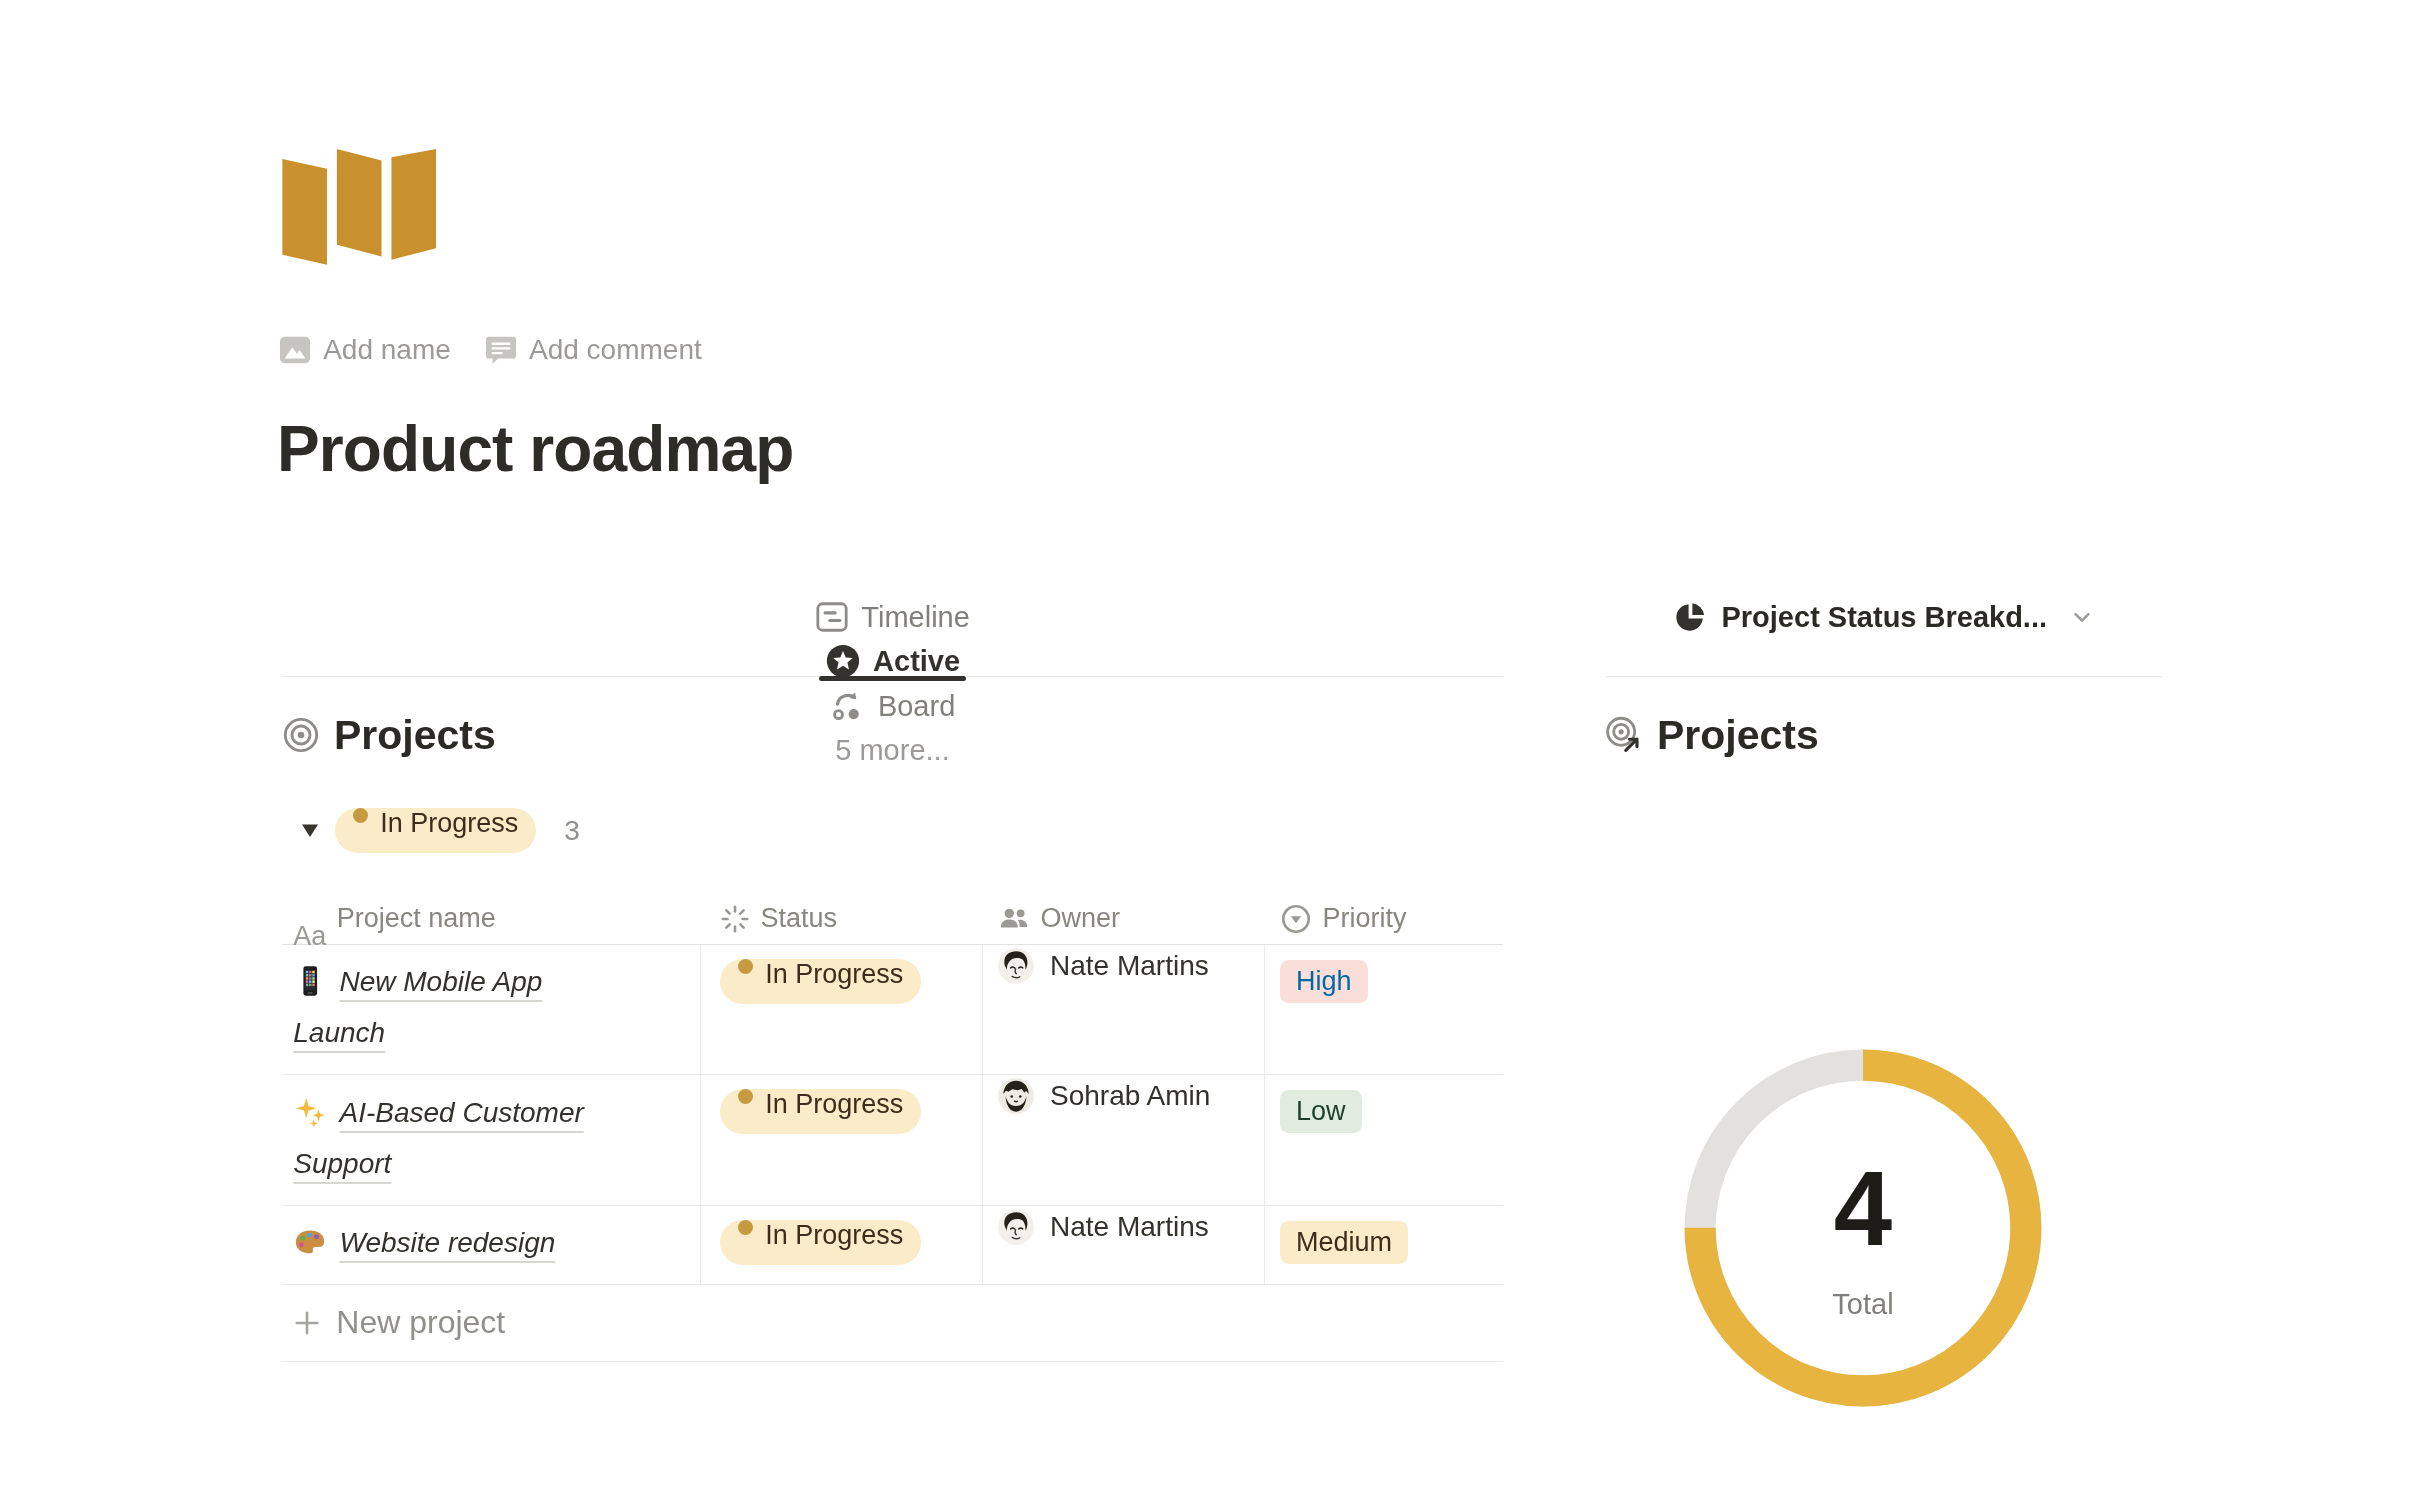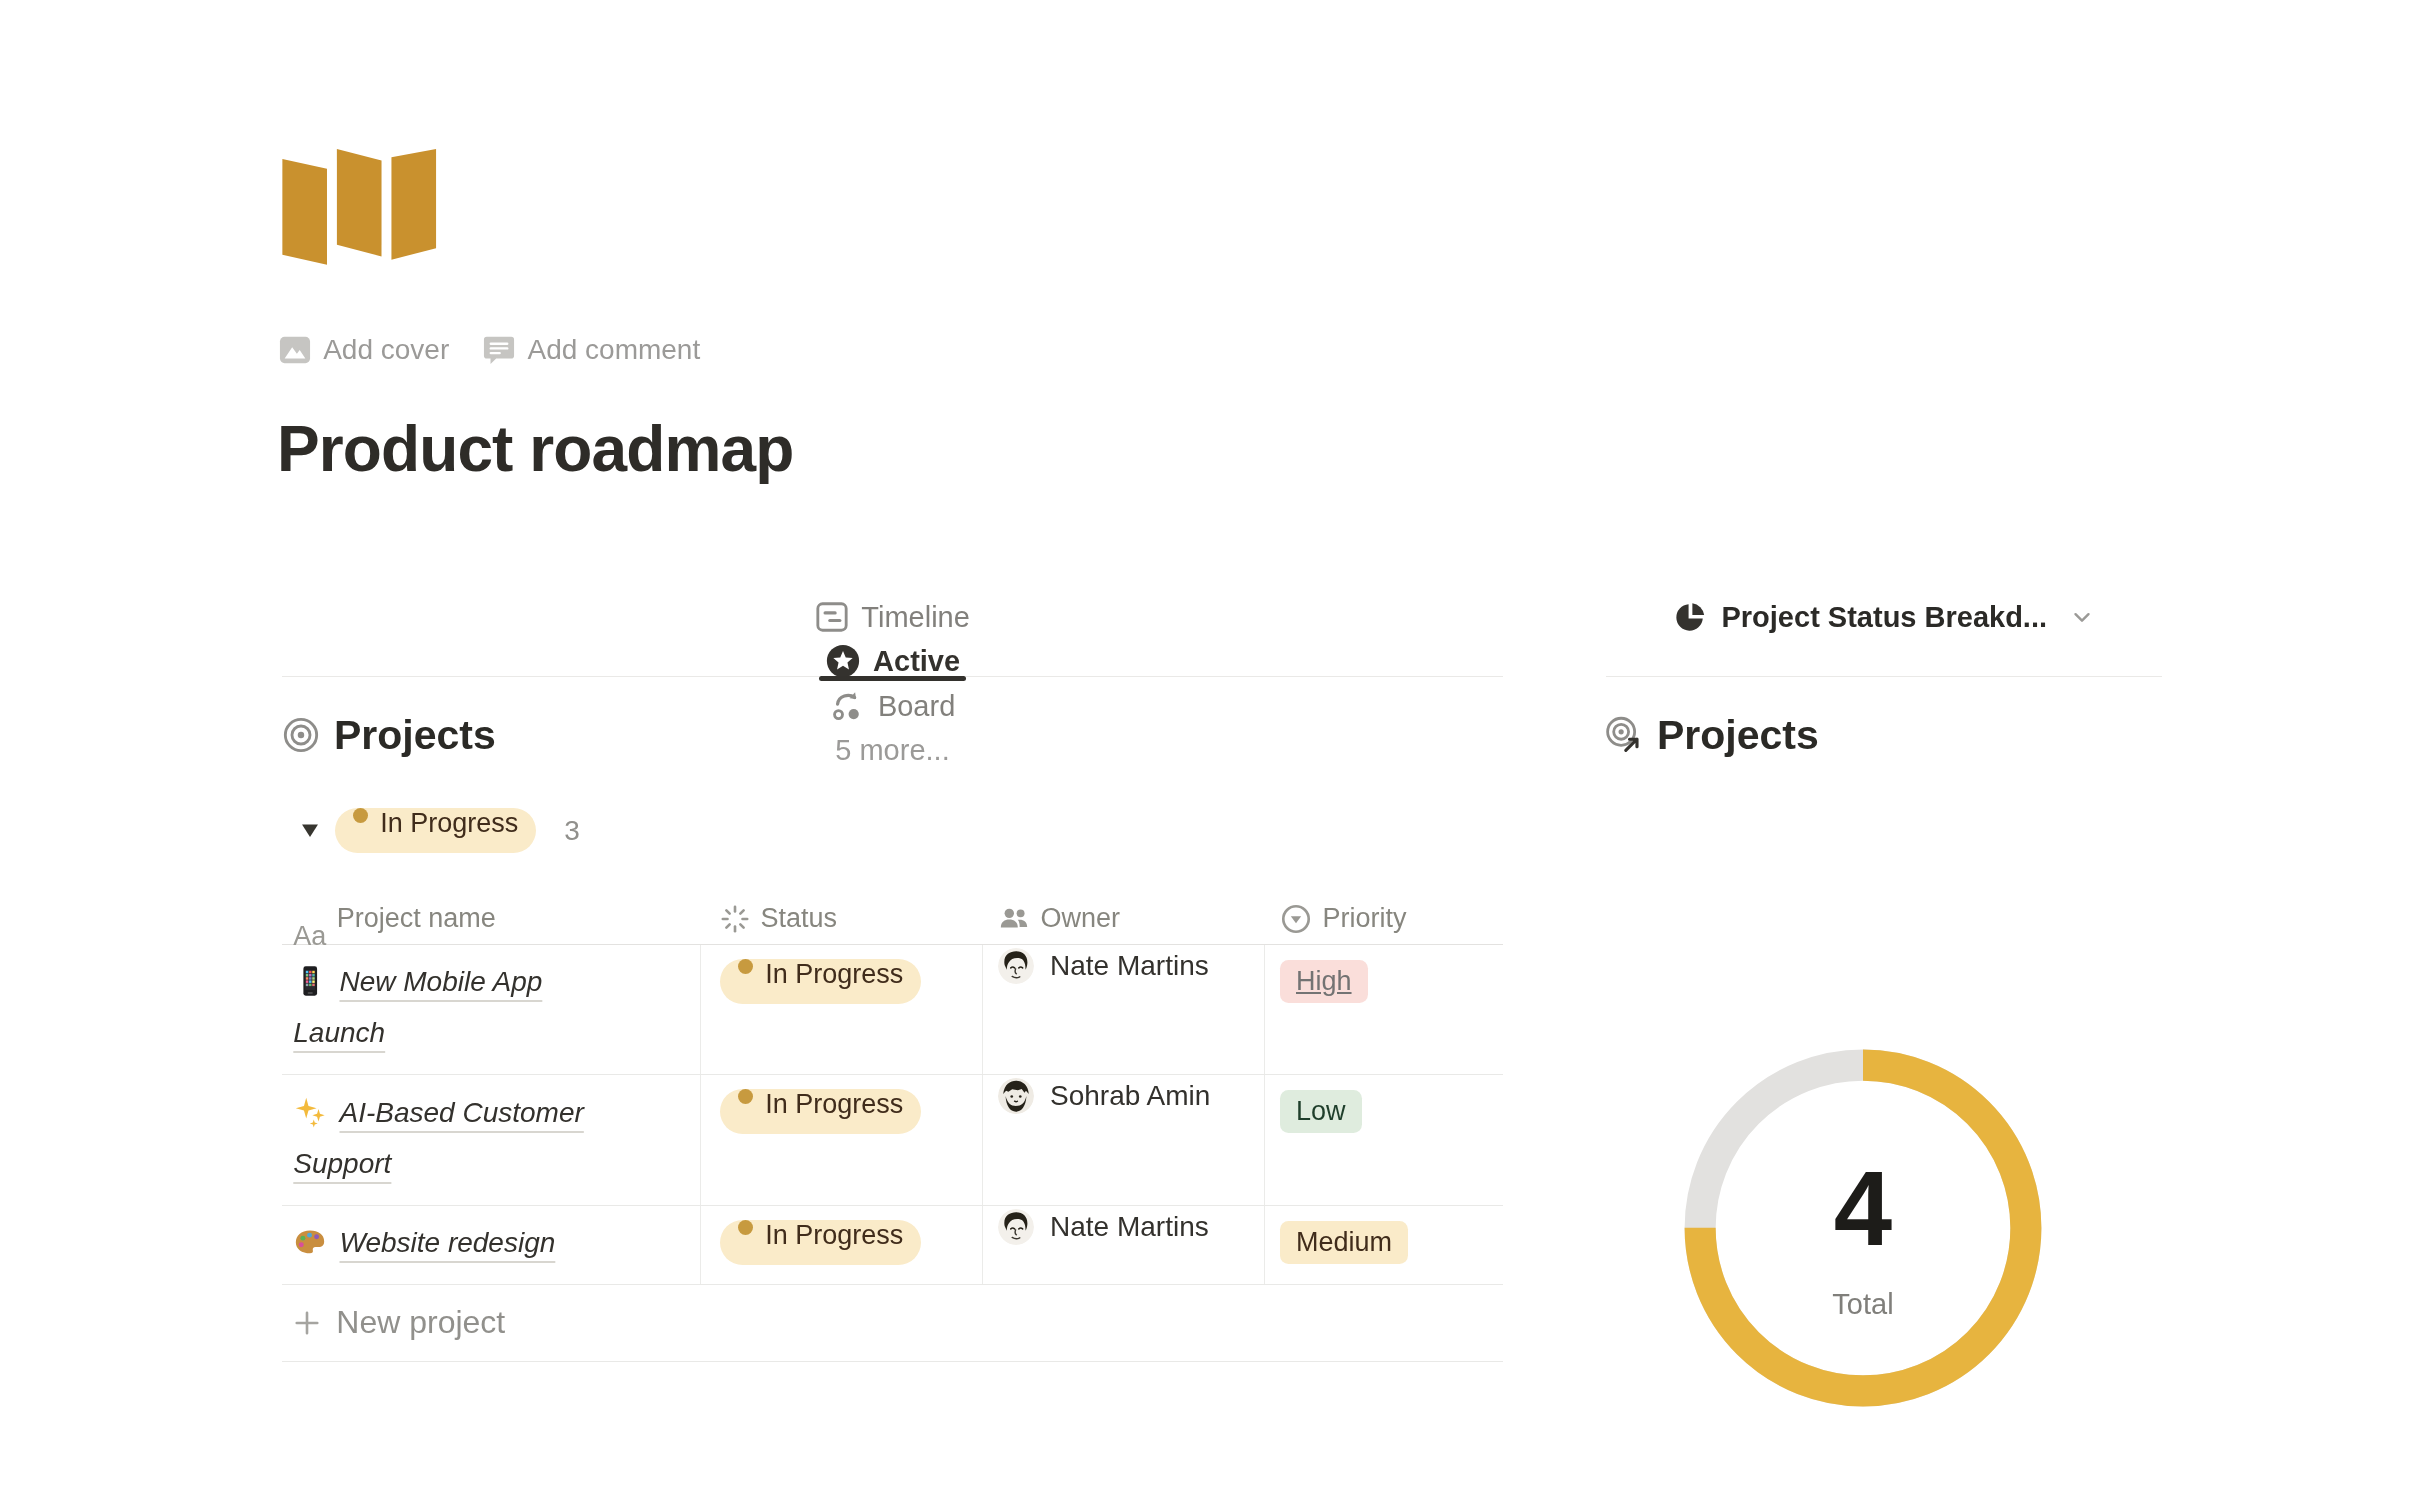--- a/index.html
+++ b/index.html
@@ -53,21 +53,21 @@
   .aa { font-size:27px; color:#9A9994;margin-top:36px; }
   .t-row { display:flex; align-items:stretch; border-bottom:0.9px solid #E9E9E7; }
   .t-row .c1, .t-row .c2, .t-row .c3 { border-right:0.9px solid #EBEBE9; }
   .name-inner { max-width:325px; padding:11.3px 0 16px 0;font-style:italic; }
   .name-link { font-size:28px; line-height:51px; font-weight:500; color:#33312D; text-decoration:underline; text-decoration-color:#D8D6D0; text-decoration-thickness:1.9px; text-underline-offset:8.5px; cursor:pointer; }
   .row-emoji { display:inline-block; vertical-align:-6.6px; margin-right:12.2px; text-decoration:none; }
   .cell-pill { margin-top:14px; }
   .owner-chip { display:flex; gap:16px; align-items:center; margin-top:3px; font-size:28px; color:#33312D; cursor:pointer; }
   .avatar { width:36px; height:36px; border-radius:50%; overflow:hidden; }
   .prio-pill { display:inline-flex; align-items:center; margin-top:15px; height:43px; padding:0 16px; border-radius:8.5px; font-size:27px; font-weight:500; cursor:pointer; }
-  .prio-high   { background:#FADEDA; color:#737373;text-decoration:underline; }
+  .prio-high   { background:#FADEDA; color:#0369a1; }
   .prio-low    { background:#DFECDE; color:#1F3F2B; }
   .prio-medium { background:#FAEBC9; color:#402C1B; }
   .t-new { display:flex; gap:15px; align-items:center; height:77px; padding-left:11.3px; border-bottom:0.9px solid #E9E9E7; color:#91908C; font-size:32px; cursor:pointer; }
 
   
   .donut-wrap { left:1654px; top:1019px; width:418px; height:418px; }
   .donut-center { left:1654px; top:1019px; width:418px; text-align:center; pointer-events:none; }
   .donut-value { margin-top:130px; font-size:105px; font-weight:600; color:#1D1C19; }
   .donut-label { margin-top:19px; font-size:29px; color:#807F7B; }
 
@@ -137,21 +137,21 @@
     <path d="M66 5 L93 0 L93 60 L66 67 Z" fill="#C9912E"></path>
   </svg>
 </div>
 
 <div class="abs cover-actions">
   <div class="cover-btn">
     <svg class="icon" width="32" height="32" viewBox="0 0 34 34">
       <rect x="1" y="3" width="32" height="28" rx="5" fill="#C6C5C2"></rect>
       <path d="M6 26 L14 14 L19 21 L22 17 L28 26 Z" fill="#ffffff"></path>
     </svg>
-    <span>Add cover</span>
+    <span>Add name</span>
   </div>
   <div class="cover-btn">
     <svg class="icon" width="32" height="32" viewBox="0 0 34 34">
       <path d="M4 3 h26 a3 3 0 0 1 3 3 v17 a3 3 0 0 1 -3 3 H14 l-6 6 v-6 H4 a3 3 0 0 1 -3 -3 V6 a3 3 0 0 1 3 -3 Z" fill="#C6C5C2"></path>
       <rect x="7" y="9" width="20" height="2.6" rx="1.3" fill="#fff"></rect>
       <rect x="7" y="14" width="20" height="2.6" rx="1.3" fill="#fff"></rect>
       <rect x="7" y="19" width="12" height="2.6" rx="1.3" fill="#fff"></rect>
     </svg>
     <span>Add comment</span>
   </div>

